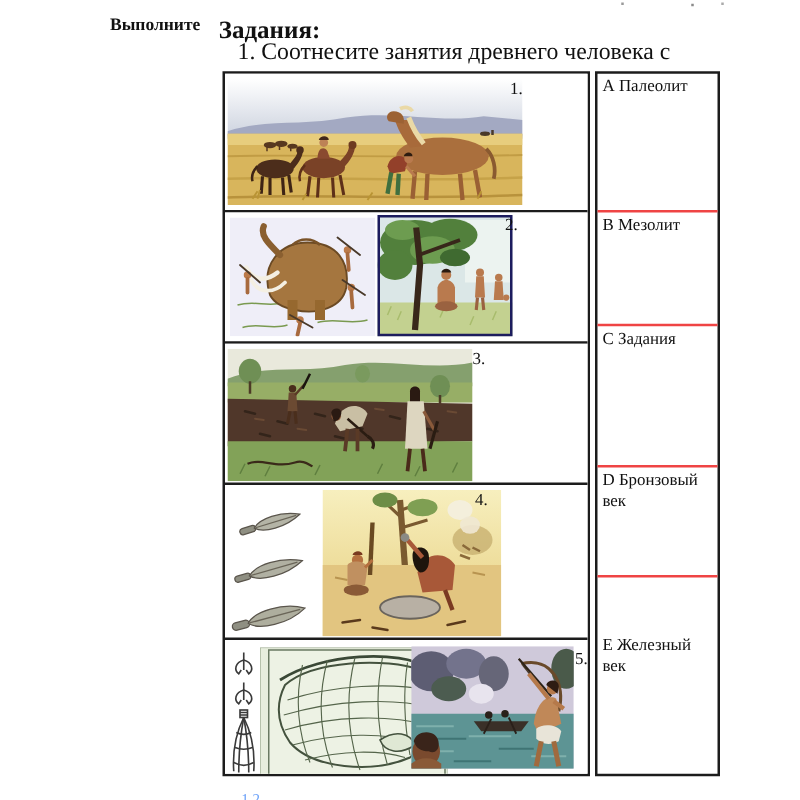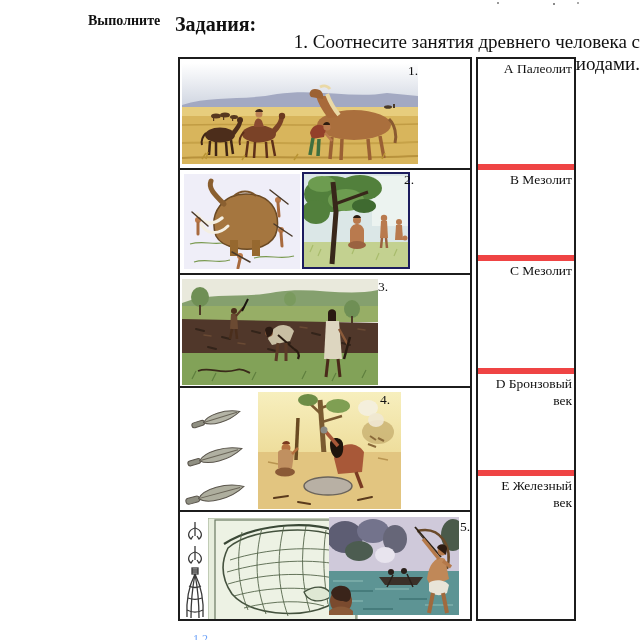--- a/index.html
+++ b/index.html
@@ -1,37 +1,37 @@
 <!DOCTYPE html>
 <html><head>
 <meta charset="utf-8">
 <style>
   html,body{margin:0;padding:0;background:#fff;}
   .page{position:relative;width:640px;height:640px;background:#ffffff;overflow:hidden;
-        font-family:"Liberation Serif", serif;color:#111;text-align:right;}
+        font-family:"Liberation Serif", serif;color:#111;}
   .hdr-verb{position:absolute;left:88px;top:13px;font-weight:bold;font-size:14px;}
   .hdr-title{position:absolute;left:175px;top:13px;font-weight:bold;font-size:20px;}
   .hdr-instr{position:absolute;left:190px;top:31px;font-size:19px;}
   .artifacts{position:absolute;left:497px;top:2px;width:2px;height:2px;background:#9a9a9a;
              box-shadow:56px 1px 0 #8a8a8a, 80px 0 0 #aaa;}
   .task-table{position:absolute;left:178px;top:57px;display:flex;}
   .col-left{width:294px;height:564px;border:2px solid #1c1c1c;box-sizing:border-box;
             display:flex;flex-direction:column;background:#fff;}
   .col-gap{width:4px;background:#fff;}
   .col-right{width:100px;height:564px;border:2px solid #1c1c1c;box-sizing:border-box;
              display:flex;flex-direction:column;background:#fff;}
   .rowL{position:relative;box-sizing:border-box;border-bottom:2px solid #1c1c1c;background:#fff;overflow:hidden;}
   .rowL:nth-child(1){height:111px}.rowL:nth-child(2){height:105px}
   .rowL:nth-child(3){height:113px}.rowL:nth-child(4){height:124px}
   .rowL:nth-child(5){flex:1;border-bottom:none;}
-  .rowR{box-sizing:border-box;border-bottom:6px solid #ef4444;padding:2px 2px 0 4px;
+  .rowR{box-sizing:border-box;border-bottom:2px solid #ef4444;padding:2px 2px 0 4px;
         font-size:13.5px;line-height:1.25;}
   .rowR:nth-child(1){height:111px}.rowR:nth-child(2){height:91px}
-  .rowR:nth-child(3){height:113px}.rowR:nth-child(4){height:102px}
-  .rowR:nth-child(5){flex:1;border-bottom:none;}
+  .rowR:nth-child(3){height:113px}.rowR:nth-child(4){height:88px}
+  .rowR:nth-child(5){flex:1;border-bottom:none;margin-top:44px;}
   .num{position:absolute;top:3px;font-size:13.5px;z-index:5;color:#111;}
   svg{position:absolute;display:block;}
   .foot-frag{position:absolute;left:193px;top:632px;height:8px;overflow:hidden;
              font-size:12px;color:#3b82f6;opacity:.75;}
 </style>
 </head>
 <body>
 
 <div class="page">
 
@@ -405,21 +405,21 @@
           </g>
         </svg>
       </div>
     </div>
 
     <div class="col-gap"></div>
 
     <div class="col-right">
       <div class="rowR">А Палеолит</div>
       <div class="rowR">В Мезолит</div>
-      <div class="rowR">С Мезолит</div>
+      <div class="rowR">С Задания</div>
       <div class="rowR">D  Бронзовый век</div>
       <div class="rowR">Е Железный век</div>
     </div>
 
   </div>
 
   <div class="foot-frag">1.2</div>
 </div>
 
 </body></html>

